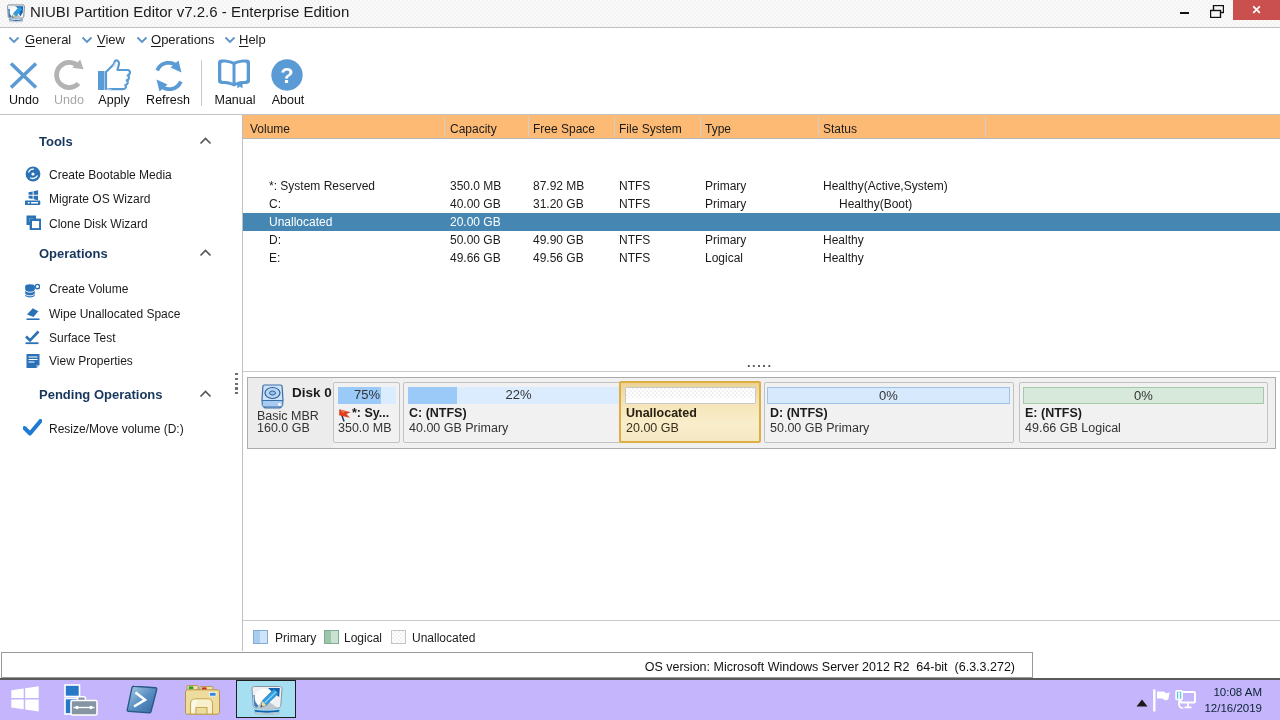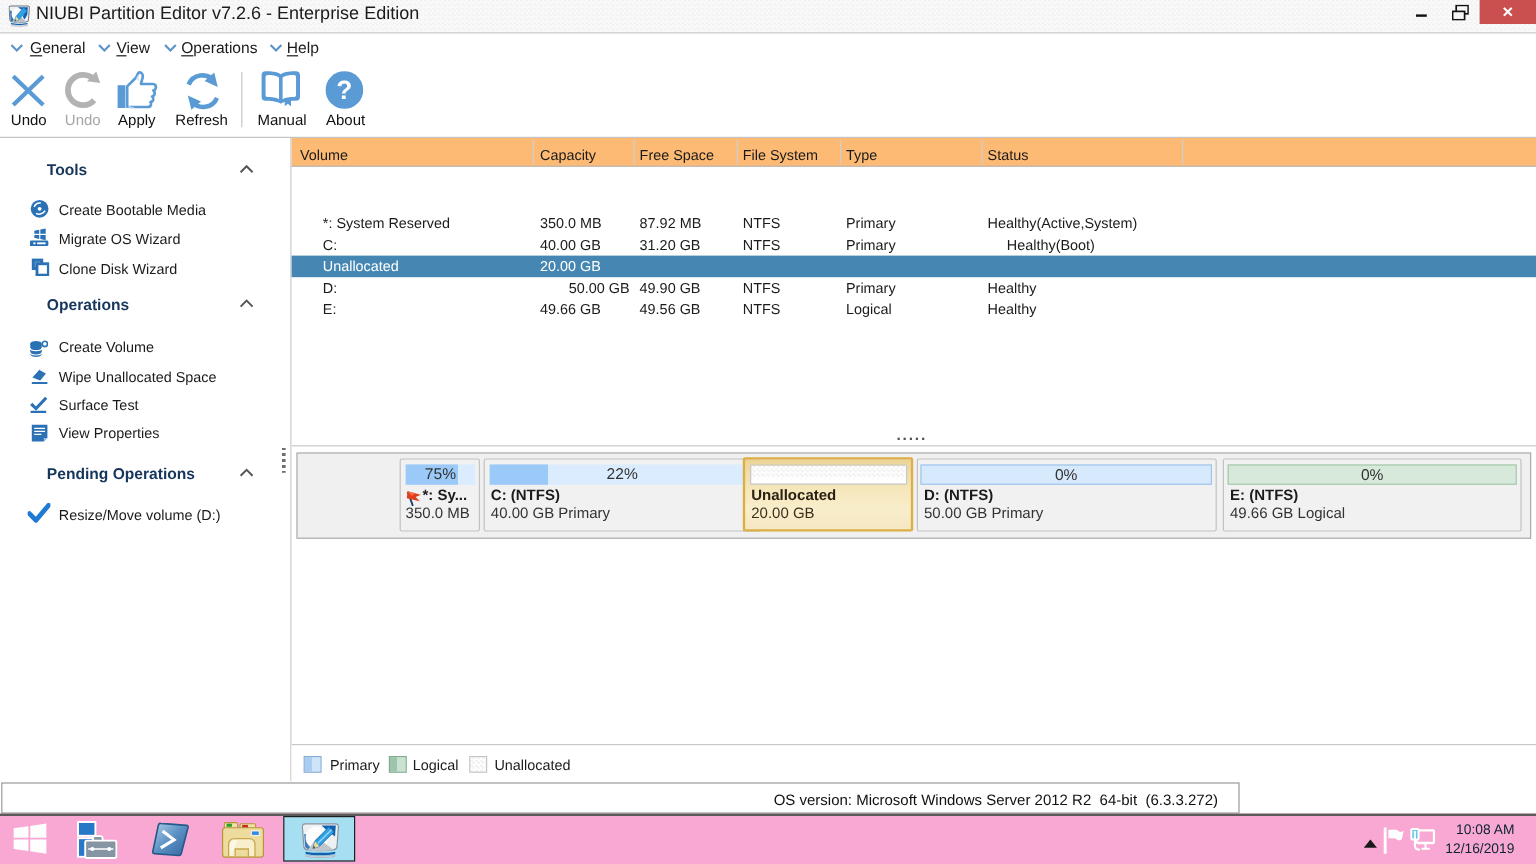--- a/index.html
+++ b/index.html
@@ -42,21 +42,21 @@
 .pname { position:absolute; left:5px; top:23px; font-size:12.5px; font-weight:bold; color:#1b1b1b; white-space:nowrap; }
 .psize { position:absolute; left:5px; top:38px; font-size:12.5px; color:#333; white-space:nowrap; }
 
 #legend { left:243px; top:620px; width:1037px; height:31px; border-top:1px solid #c8c8c8; background:#fff; }
 .lsq { position:absolute; top:9px; width:15px; height:14px; }
 .ltext { position:absolute; top:10px; font-size:12px; color:#1b1b1b; }
 
 #statusbar { left:1px; top:652px; width:1032px; height:26px; border:1px solid #999; background:#fff; }
 #statustext { position:absolute; right:17px; top:6.5px; font-size:12.5px; color:#111; }
 
-#taskbar { left:0; top:678px; width:1280px; height:42px; background:#f9a8d4; border-top:2px solid #5a5a5a; }
+#taskbar { left:0; top:678px; width:1280px; height:42px; background:#c4b5fd; border-top:2px solid #5a5a5a; }
 .tray { font-size:12px; color:#0b2430; text-align:right; }
 </style>
 </head>
 <body>
 
 <div class="abs" id="titlebar"></div>
 <div class="abs" id="appicon" style="left:7px; top:4px;"><svg width="18" height="19" viewBox="0 0 32 31" preserveAspectRatio="none">
 <path d="M3.5 1.5 H28.5 C30.2 1.5 31.1 2.5 31 4.2 L29.8 20.5 C29.6 22 28.8 22.8 27.2 23 C20.5 24 11.5 24 4.8 23 C3.2 22.8 2.4 22 2.2 20.5 L1 4.2 C0.9 2.5 1.8 1.5 3.5 1.5 z" fill="#eef1f4" stroke="#6a747e" stroke-width="1.4"></path>
 <path d="M15 3.5 H28.8 L28 13.5 L24 20 L15 8 z" fill="#1261ae"></path>
 <path d="M2.3 8 L3.2 20.3 C3.4 21.4 4 22 5.2 22.2 C7 22.5 9 22.7 11 22.8 L4.5 8 z" fill="#1261ae" opacity="0.85"></path>
@@ -241,39 +241,51 @@
       <span style="left:376px;">NTFS</span>
       <span style="left:462px;">Primary</span>
       <span style="left:596px;">Healthy(Boot)</span>
     </div>
 <div class="trow" id="selrow" style="top:98px;">
       <span style="left:26px;">Unallocated</span>
       <span style="left:207px;">20.00 GB</span>
     </div>
 <div class="trow" style="top:116px;">
       <span style="left:26px;">D:</span>
-      <span style="left:207px;margin-left:24px;">50.00 GB</span>
+      <span style="left:207px;">50.00 GB</span>
       <span style="left:290px;">49.90 GB</span>
       <span style="left:376px;">NTFS</span>
       <span style="left:462px;">Primary</span>
       <span style="left:580px;">Healthy</span>
     </div>
 <div class="trow" style="top:134px;">
       <span style="left:26px;">E:</span>
       <span style="left:207px;">49.66 GB</span>
       <span style="left:290px;">49.56 GB</span>
       <span style="left:376px;">NTFS</span>
       <span style="left:462px;">Logical</span>
       <span style="left:580px;">Healthy</span>
     </div>
 </div>
 
 <div class="abs" id="splitdots" style="left:747px; top:355px; font-size:13px; font-weight:bold; color:#555; letter-spacing:1.5px;">.....</div>
 <div class="abs" id="splitline"></div>
 <div class="abs" id="diskmap">
+<div class="abs" style="left:0; top:0; width:85px; height:70px; background:#ececec;">
+<svg class="abs" style="left:13px; top:6px;" width="23" height="25" viewBox="0 0 23 25">
+<path d="M3.5 1 h16 c1 0 1.6 0.6 1.6 1.6 L22 16 l-1.8 6.5 c-0.3 1-1 1.5-2 1.5 H4.8 c-1 0-1.7-0.5-2-1.5 L1 16 L1.9 2.6 C1.9 1.6 2.5 1 3.5 1 z" fill="#cfe2f8" stroke="#3a6ea8" stroke-width="1.2"></path>
+<path d="M1.2 16.5 h20.6 v4 c0 1.5-0.8 2.5-2.5 2.5 H3.7 c-1.7 0-2.5-1-2.5-2.5 z" fill="#a8ccf0" stroke="#3a6ea8" stroke-width="1"></path>
+<ellipse cx="11.5" cy="9" rx="7.5" ry="5.5" fill="#b8d6f4" stroke="#2a5e98" stroke-width="1.2"></ellipse>
+<ellipse cx="11.5" cy="9" rx="3" ry="2" fill="#9cc2ec" stroke="#2a5e98" stroke-width="1"></ellipse>
+<circle cx="18.5" cy="20.5" r="1.4" fill="#fff"></circle>
+</svg>
+<span class="abs" style="left:44px; top:7px; font-size:13.5px; font-weight:bold; color:#1b1b1b;">Disk 0</span>
+<span class="abs" style="left:9px; top:31px; font-size:12.5px; color:#333;">Basic MBR</span>
+<span class="abs" style="left:9px; top:43px; font-size:12.5px; color:#333;">160.0 GB</span>
+</div>
 <div class="pblock" style="left:85px; width:67px;">
 <div class="pbar" style="width:58px; background:linear-gradient(to right, #9bc9f8 0 75%, #daecfe 75% 100%);">75%</div>
 <svg class="abs" style="left:3px; top:25px;" width="16" height="14" viewBox="0 0 16 15">
 <path d="M2.5 2 L7 14.5" stroke="#1a3a6a" stroke-width="1.6"></path>
 <path d="M2.2 1.5 L14 4.5 L9.5 6.5 L13.2 10.5 L1.6 7.8 z" fill="#e03c1e"></path>
 <path d="M2.2 1.5 L9 3.2 L6 5.8 z" fill="#f07048"></path>
 </svg>
 <span class="pname" style="left:18px;">*: Sy...</span>
 <span class="psize" style="left:4px;">350.0 MB</span>
 </div>

